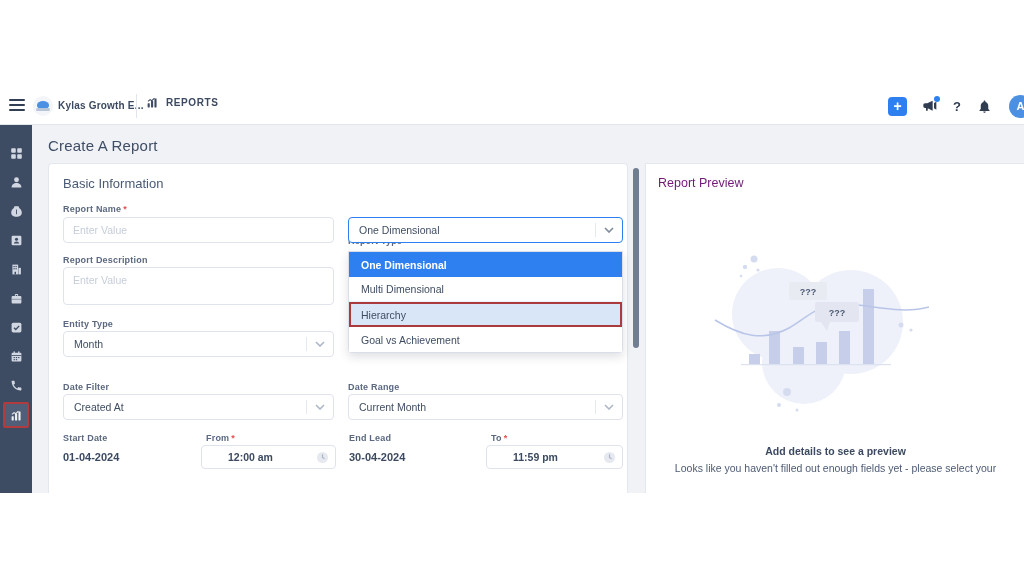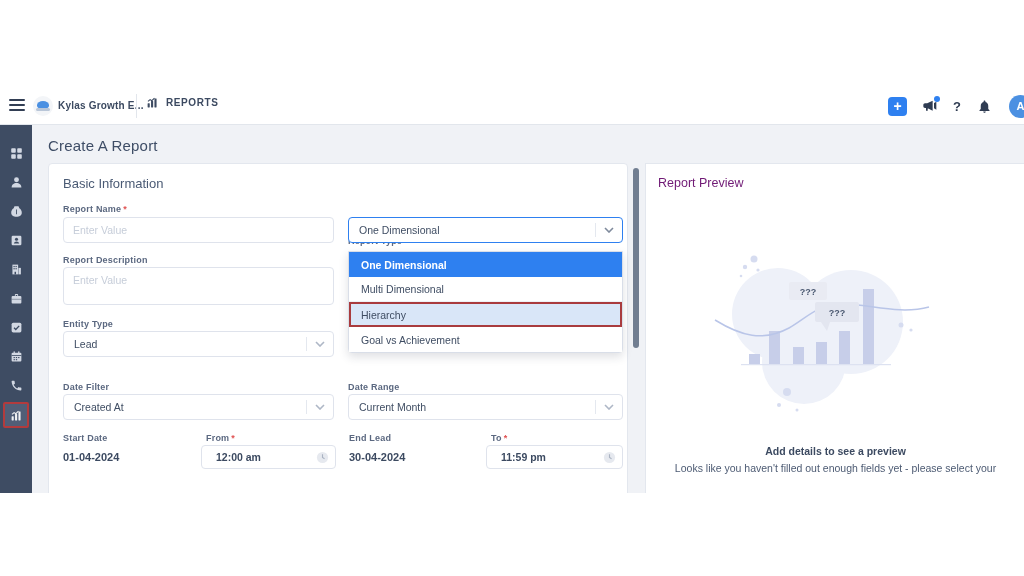--- a/index.html
+++ b/index.html
@@ -61,21 +61,21 @@
     border:1px solid #d9dee8; border-radius:0 0 4px 4px; box-shadow:0 4px 10px rgba(40,50,70,.15); z-index:20; }
   .opt { height:25px; display:flex; align-items:center; padding-left:12px; font-size:10.5px;
     color:#3f4d63; border-bottom:1px solid #eef1f5; cursor:pointer; background:#fff; }
   .opt:last-child { border-bottom:none; }
   .opt.selected { background:#2e80f0; color:#fff; font-weight:600; border-bottom:none; }
   .opt.highlighted { background:#d9e6f8; border:2px solid #a93b3e; padding-left:10px; }
 
   
   .time-wrap { position:absolute; height:24px; }
   .time-wrap input { width:100%; height:100%; border:1px solid #dfe3ec; border-radius:4px;
-    font-family:"Liberation Sans",sans-serif; font-size:10.5px; font-weight:600; color:#3c4a61; padding:0 26px 0 14px; outline:none; }
+    font-family:"Liberation Sans",sans-serif; font-size:10.5px; font-weight:600; color:#3c4a61; padding:0 26px 0 26px; outline:none; }
   .time-wrap .clock { position:absolute; right:7px; top:5px; }
   .date-val { position:absolute; font-size:11px; font-weight:600; color:#3c4a61; }
 
   
   .scroll-thumb { position:absolute; left:633px; top:43px; width:6px; height:180px; background:#717e91; border-radius:3px; cursor:pointer; }
 
   
   .preview-card { left:645px; top:38px; width:380px; height:340px; border-right:none; border-radius:0; }
   .preview-title { position:absolute; left:12px; top:12px; font-size:12.5px; color:#701a75; }
   .illust { position:absolute; left:55px; top:88px; }
@@ -254,21 +254,21 @@
 
       <div class="f-label" style="left:14px; top:91px;">
         <span>Report Description</span>
       </div>
       <textarea class="t-input" style="left: 14px; top: 103px; width: 271px; height: 38px;" placeholder="Enter Value"></textarea>
 
       <div class="f-label" style="left:14px; top:155px;">
         <span>Entity Type</span>
       </div>
       <div class="select" style="left:14px; top:167px; width:271px;">
-        <span class="val">Lead</span>
+        <span class="val">Month</span>
         <span class="sep"></span>
         <span class="chev">
           <svg width="10" height="6" viewBox="0 0 10 6">
               <path d="M1 1l4 4 4-4" stroke="#aeb7c6" stroke-width="1.6" fill="none"></path>
             </svg>
         </span>
       </div>
 
       <div class="f-label" style="left:14px; top:218px;">
         <span>Date Filter</span>

